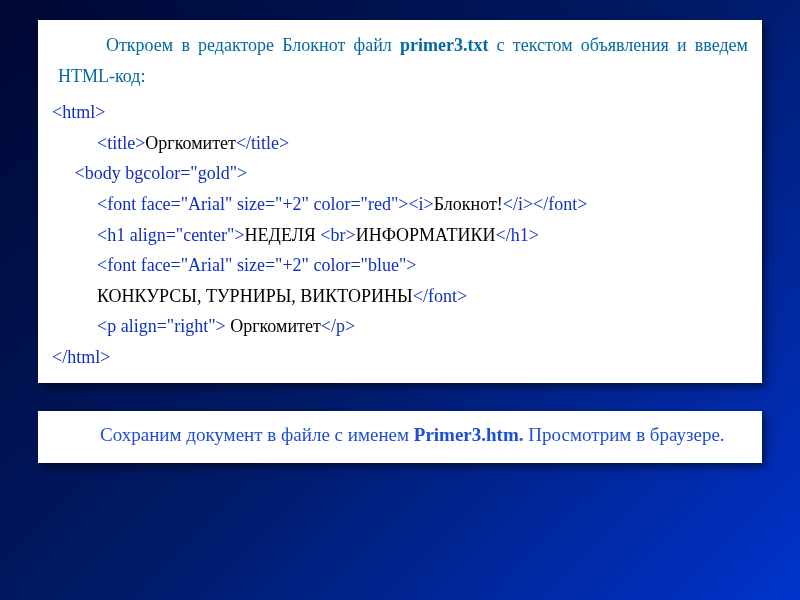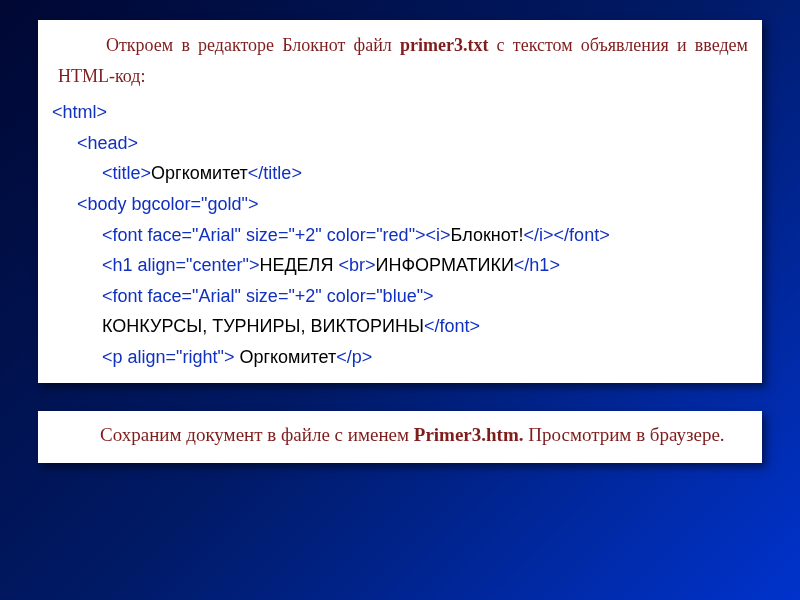--- a/index.html
+++ b/index.html
@@ -13,56 +13,56 @@
     }
     .card {
       background: #ffffff;
       box-shadow: 4px 4px 8px rgba(0,0,0,0.5);
       padding: 10px 14px;
       margin-bottom: 28px;
       font-size: 18px;
       line-height: 1.7;
     }
     .intro {
-      color: #7f1d1d;
+      color: #0369a1;
       text-align: justify;
       padding-left: 6px;
       margin-bottom: 6px;
     }
     .intro-indent { display: inline-block; width: 48px; }
     .bold { font-weight: bold; }
-    .code-line { white-space: pre; font-family: Liberation Sans, sans-serif; font-size: 18px; }
+    .code-line { white-space: pre; font-family: Liberation Serif, serif; font-size: 18px; }
     .tag { color: #1030c0; }
     .txt { color: #000; }
     .card2 { padding: 10px 14px 14px 14px; }
     .footer {
-      color: #7f1d1d;
+      color: #1d4ed8;
       text-align: justify;
       font-size: 19px;
       line-height: 1.5;
     }
     .footer-indent { display: inline-block; width: 48px; }
   </style>
 </head>
 <body>
 
 <div class="card">
   <p class="intro">
     <span class="intro-indent"></span><span>Откроем в редакторе Блокнот файл </span><span class="bold">primer3.txt</span><span> с текстом объявления и введем HTML-код:</span>
   </p>
   <div id="code-block">
       <div class="code-line"><span class="tag">&lt;html&gt;</span></div>
-      <div class="code-line">     <span class="tag">&lt;head&gt;</span></div>
       <div class="code-line">          <span class="tag">&lt;title&gt;</span><span class="txt">Оргкомитет</span><span class="tag">&lt;/title&gt;</span></div>
       <div class="code-line">     <span class="tag">&lt;body bgcolor="gold"&gt;</span></div>
       <div class="code-line">          <span class="tag">&lt;font face="Arial" size="+2" color="red"&gt;&lt;i&gt;</span><span class="txt">Блокнот!</span><span class="tag">&lt;/i&gt;&lt;/font&gt;</span></div>
       <div class="code-line">          <span class="tag">&lt;h1 align="center"&gt;</span><span class="txt">НЕДЕЛЯ </span><span class="tag">&lt;br&gt;</span><span class="txt">ИНФОРМАТИКИ</span><span class="tag">&lt;/h1&gt;</span></div>
       <div class="code-line">          <span class="tag">&lt;font face="Arial" size="+2" color="blue"&gt;</span></div>
       <div class="code-line">          <span class="txt">КОНКУРСЫ, ТУРНИРЫ, ВИКТОРИНЫ</span><span class="tag">&lt;/font&gt;</span></div>
       <div class="code-line">          <span class="tag">&lt;p align="right"&gt;</span><span class="txt"> Оргкомитет</span><span class="tag">&lt;/p&gt;</span></div>
+      <div class="code-line"><span class="tag">&lt;/html&gt;</span></div>
     </div>
 </div>
 
 <div class="card card2">
   <p class="footer">
     <span class="footer-indent"></span><span>Сохраним документ в файле с именем </span><span class="bold">Primer3.htm.</span><span> Просмотрим в браузере.</span>
   </p>
 </div>
 
 </body></html>

